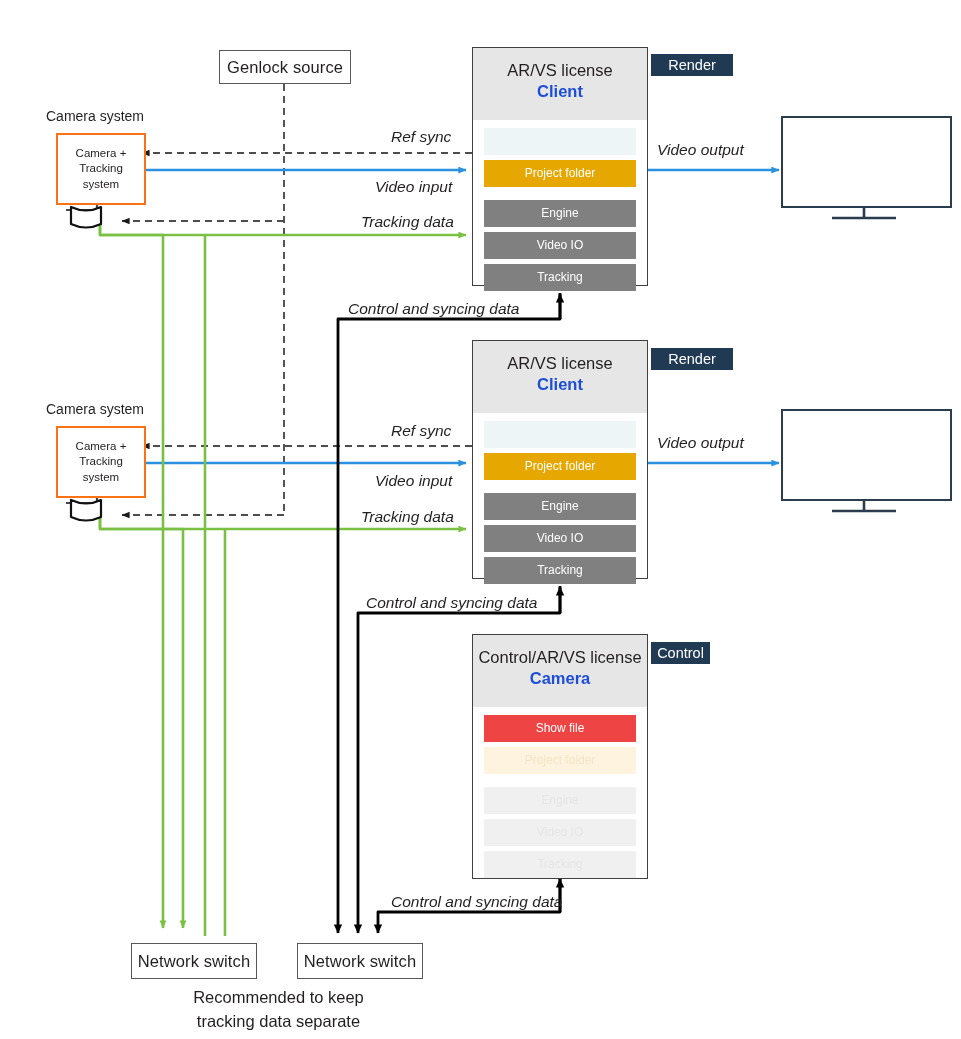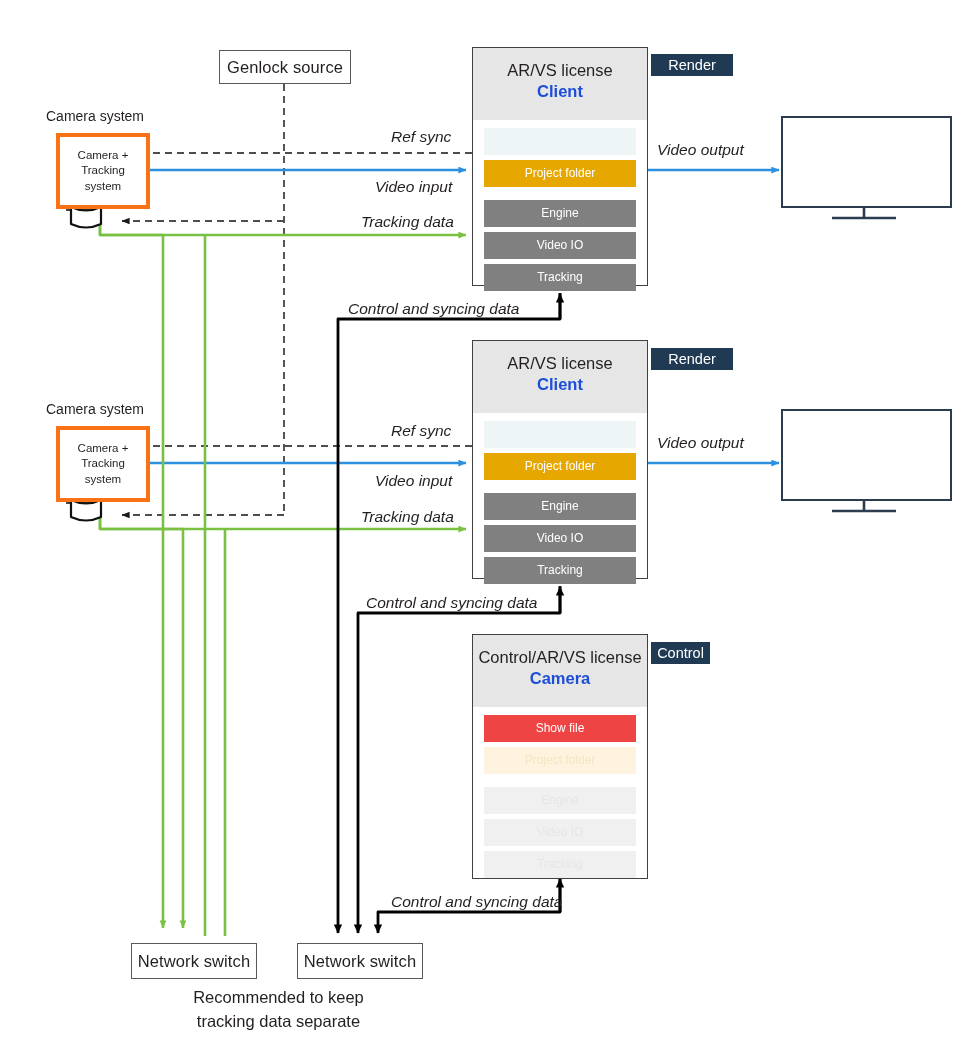--- a/index.html
+++ b/index.html
@@ -104,21 +104,21 @@
 
   
   .cam-label {
     position: absolute;
     font-size: 14px;
     color: #231f20;
     white-space: nowrap;
   }
   .cam-body {
     position: absolute;
-    border: 4px solid #f97316;
+    border: 2px solid #f97316;
     background: #ffffff;
     display: flex;
     align-items: center;
     justify-content: center;
     text-align: center;
     font-size: 11.5px;
     line-height: 1.32;
     color: #231f20;
   }
 

